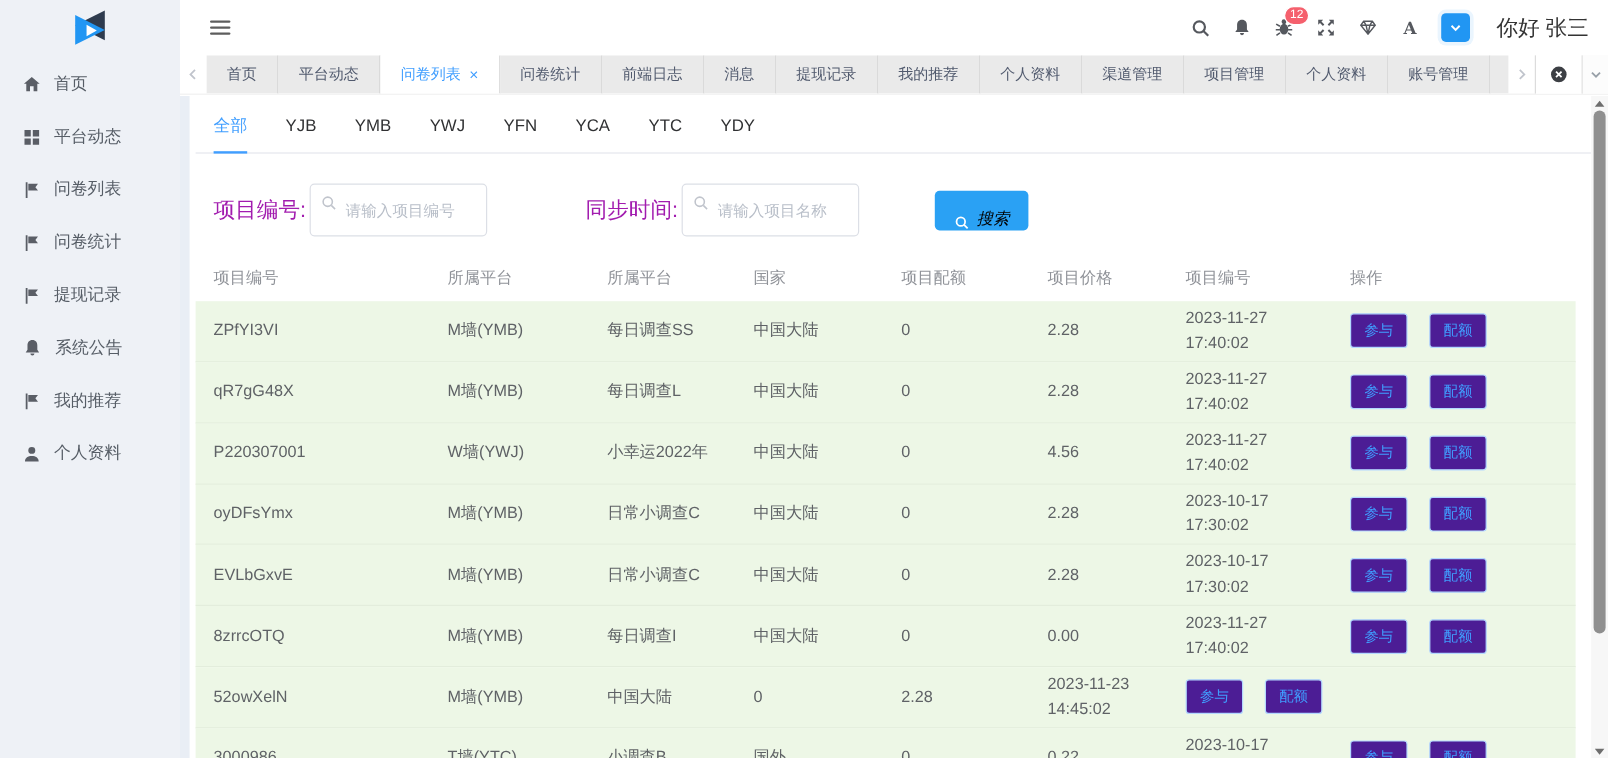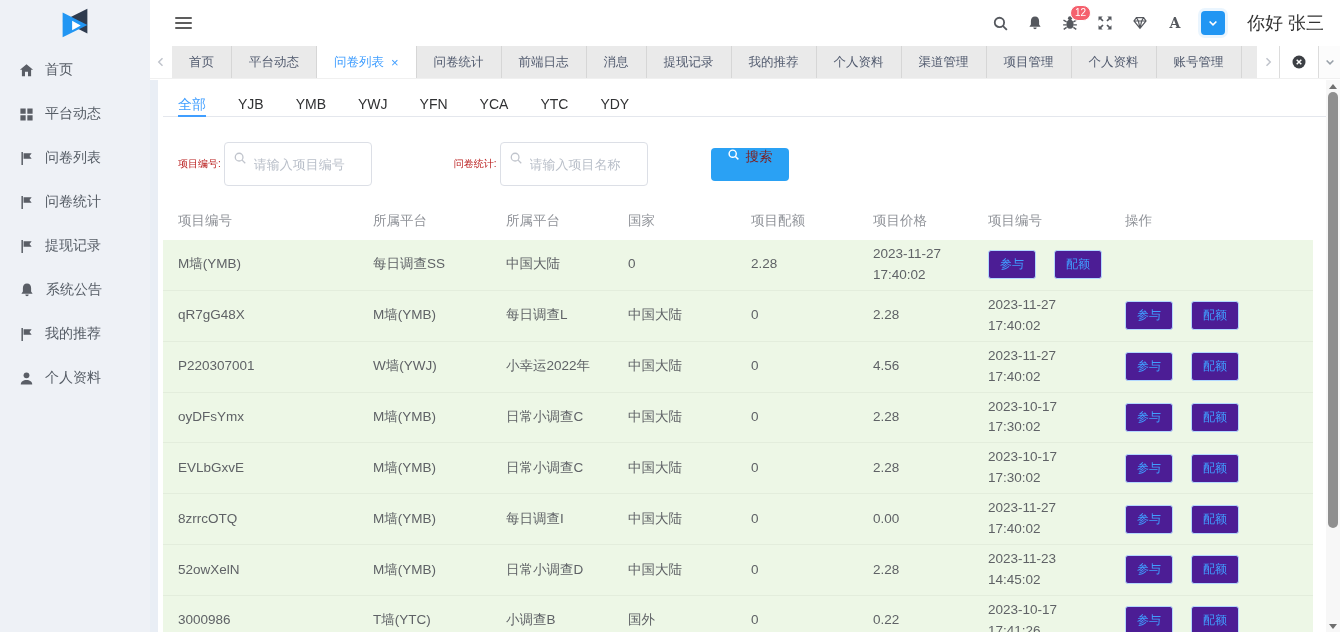--- a/index.html
+++ b/index.html
@@ -42,37 +42,37 @@
                background:#fff; display:flex; align-items:center; justify-content:center; cursor:pointer; }
   .tab-dd { width:21px; flex:0 0 auto; display:flex; align-items:center; justify-content:center;
             color:#98a0a8; background:#fcfcfc; cursor:pointer; }
 
   
   .content { position:absolute; left:150px; top:80px; right:14px; bottom:0; background:#e9eef5; }
   .panel { position:absolute; left:8px; top:0; right:0; bottom:0; background:#fff;
            padding-left:5px; overflow:hidden; }
 
   .filter-tabs { display:flex; padding:16px 14px 0 15px; border-bottom:1px solid #e4e7ed; }
-  .filter-tab { margin-right:32px; padding-bottom:2px; font-size:14px; color:#303133;
+  .filter-tab { margin-right:32px; padding-bottom:13px; font-size:14px; color:#303133;
                 cursor:pointer; position:relative; }
   .filter-tab.active { color:var(--accent,#409eff); }
   .filter-tab.active::after { content:""; position:absolute; left:0; right:0; bottom:-1px;
                               height:2px; background:var(--accent,#409eff); }
 
   .search-form { display:flex; align-items:center; margin:25px 0 0 15px; }
-  .search-form label { font-size:10px; color:#b91c1c; white-space:nowrap; }
+  .search-form label { font-size:18px; color:#a21caf; white-space:nowrap; }
   .input-wrap { position:relative; margin-left:3px; }
   .input-wrap .in-icon { position:absolute; left:9px; top:9px; color:#c0c4cc; pointer-events:none; }
   .input-wrap input { width:148px; height:44px; border:1px solid #dcdfe6; border-radius:4px;
                       padding:0 8px 0 29px; font-size:13px; color:#606266; outline:none; }
   .input-wrap input::placeholder { color:#b9bfc9; }
   .grp2 { margin-left:82px; }
   .search-btn { margin-left:63px; height:33px; padding:0 16px; background:var(--button-blue,#2aa1f4);
-                color:#7f1d1d; border:none; border-radius:4px; font-size:13.5px;
-                display:flex; align-items:flex-start; gap:6px; cursor:pointer; }
+                color:#000000; border:none; border-radius:4px; font-size:13.5px;
+                display:flex; align-items:flex-end; gap:6px; cursor:pointer;font-style:italic; }
 
   .table { margin:15px 13px 0 0; }
   .thead, .trow { display:grid;
     grid-template-columns:195px 133px 122px 123px 122px 115px 137px minmax(0,1fr); }
   .thead { height:39px; align-items:center; }
   .th { padding-left:15px; font-size:13.5px; color:#909399; font-weight:normal; white-space:nowrap; }
   .trow { background:var(--row-green,#edf7e6); min-height:43px; align-items:center;
           border-bottom:1px solid #e3eddc; }
   .td { padding:4px 10px 4px 15px; font-size:13.5px; color:#5f6266; line-height:1.55; word-break:break-word; }
   .td.actions { display:flex; gap:18px; align-items:center; }
@@ -308,21 +308,21 @@
       <span class="input-wrap">
         <span class="in-icon">
           <svg width="14" height="14" viewBox="0 0 16 16">
               <circle cx="7" cy="7" r="4.4" fill="none" stroke="currentColor" stroke-width="1.5"></circle>
               <path d="M10.4 10.4 14 14" stroke="currentColor" stroke-width="1.5"></path>
             </svg>
         </span>
         <input placeholder="请输入项目编号" style="">
       </span>
 
-      <label class="grp2">问卷统计:</label>
+      <label class="grp2">同步时间:</label>
       <span class="input-wrap">
         <span class="in-icon">
           <svg width="14" height="14" viewBox="0 0 16 16">
               <circle cx="7" cy="7" r="4.4" fill="none" stroke="currentColor" stroke-width="1.5"></circle>
               <path d="M10.4 10.4 14 14" stroke="currentColor" stroke-width="1.5"></path>
             </svg>
         </span>
         <input placeholder="请输入项目名称" style="">
       </span>
 
@@ -342,20 +342,21 @@
           <div class="th">项目编号</div>
           <div class="th">所属平台</div>
           <div class="th">所属平台</div>
           <div class="th">国家</div>
           <div class="th">项目配额</div>
           <div class="th">项目价格</div>
           <div class="th">项目编号</div>
           <div class="th">操作</div>
         </div>
         <div class="trow">
+          <div class="td">ZPfYI3VI</div>
           <div class="td">M墙(YMB)</div>
           <div class="td">每日调查SS</div>
           <div class="td">中国大陆</div>
           <div class="td">0</div>
           <div class="td">2.28</div>
           <div class="td">2023-11-27 17:40:02</div>
           <div class="td actions">
             <button class="action-btn">参与</button>
             <button class="action-btn">配额</button>
           </div>
@@ -421,21 +422,20 @@
           <div class="td">0.00</div>
           <div class="td">2023-11-27 17:40:02</div>
           <div class="td actions">
             <button class="action-btn">参与</button>
             <button class="action-btn">配额</button>
           </div>
         </div>
         <div class="trow">
           <div class="td">52owXelN</div>
           <div class="td">M墙(YMB)</div>
-          <div class="td">日常小调查D</div>
           <div class="td">中国大陆</div>
           <div class="td">0</div>
           <div class="td">2.28</div>
           <div class="td">2023-11-23 14:45:02</div>
           <div class="td actions">
             <button class="action-btn">参与</button>
             <button class="action-btn">配额</button>
           </div>
         </div>
         <div class="trow">

